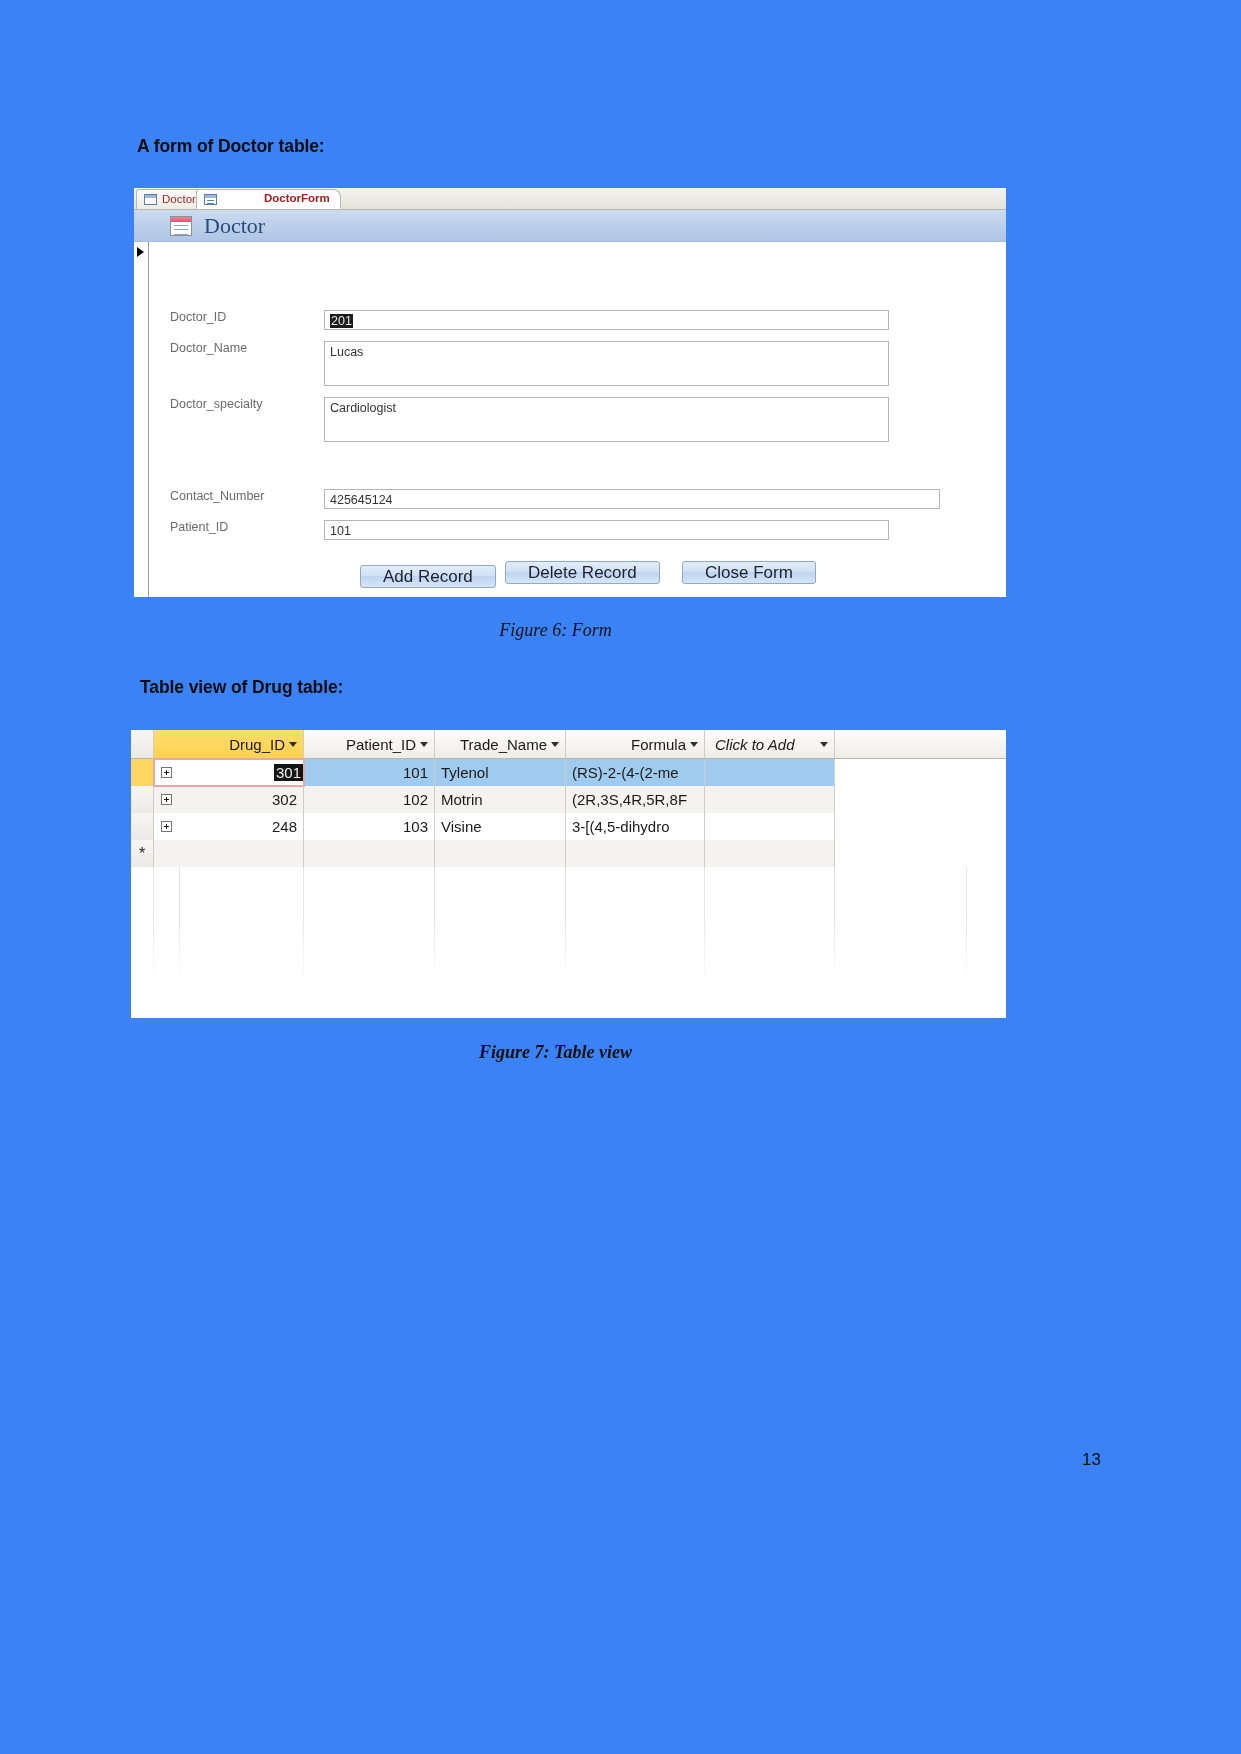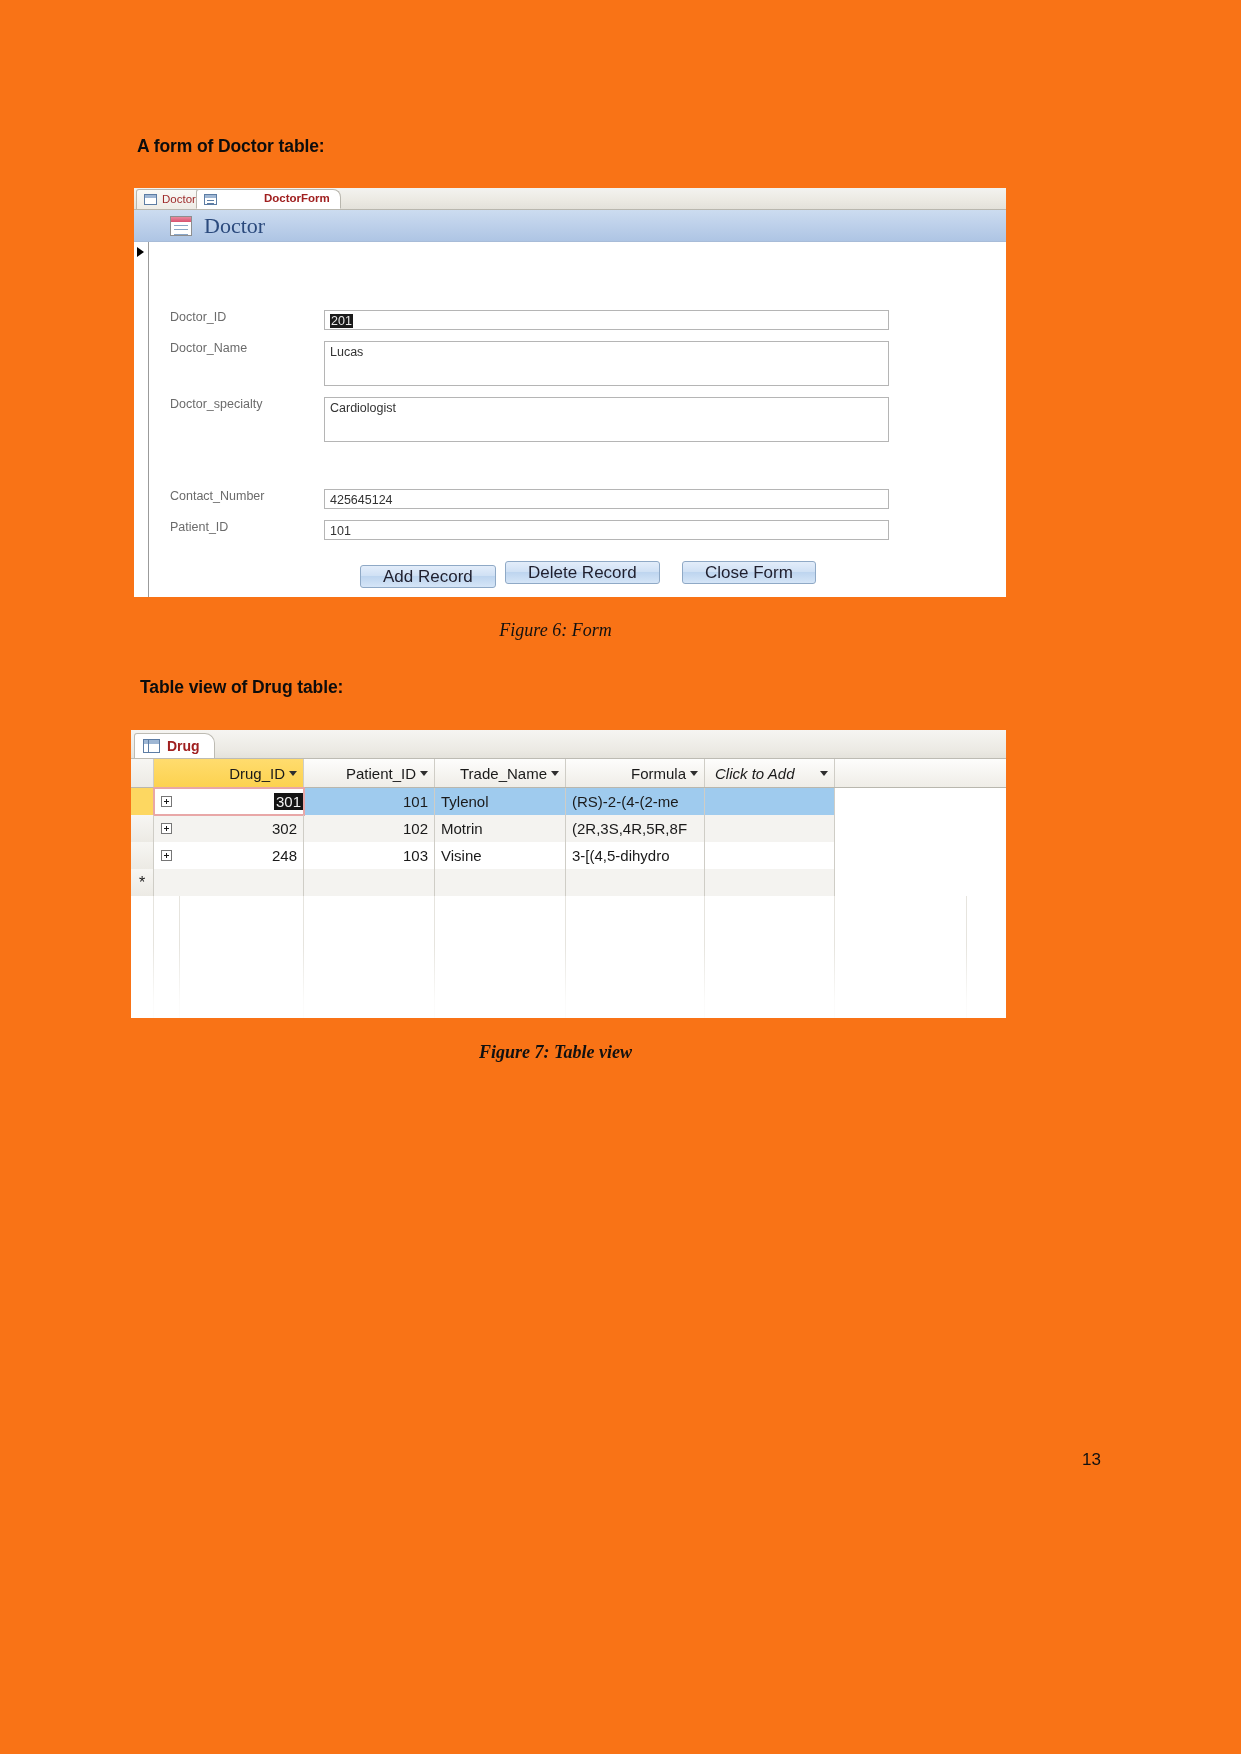--- a/index.html
+++ b/index.html
@@ -12,21 +12,21 @@
     height: 1754px;
     position: relative;
     font-family: "Liberation Sans", sans-serif;
     color: #000;
     overflow: hidden;
   }
 
   .page {
     position: absolute;
     inset: 0;
-    background: #f97316;
+    background: #3b82f6;
   }
 
   
   .doc-heading {
     position: absolute;
     font-family: "Liberation Sans", sans-serif;
     font-weight: bold;
     font-size: 17.5px;
     color: #0d0d0d;
     letter-spacing: -0.1px;
@@ -431,21 +431,21 @@
       </div>
 
       <div class="field-row" style="left:36px; top:155px;">
         <span class="field-label" style="width:118px;">Doctor_specialty</span>
         <span class="field-input" style="width:565px; height:45px; margin-left:36px;">Cardiologist</span>
       </div>
 
 
       <div class="field-row" style="left:36px; top:247px;">
         <span class="field-label" style="width:118px;">Contact_Number</span>
-        <span class="field-input" style="width:565px; height:20px; margin-left:36px;">425645124</span>
+        <span class="field-input" style="width:616px; height:20px; margin-left:36px;">425645124</span>
       </div>
 
       <div class="field-row" style="left:36px; top:278px;">
         <span class="field-label" style="width:118px;">Patient_ID</span>
         <span class="field-input" style="width:565px; height:20px; margin-left:36px;">101</span>
       </div>
 
       <div class="form-buttons">
         <span class="access-btn" style="left:212px; top:5px;">Add Record</span>
         <span class="access-btn" style="left:357px; top:1px;">Delete Record</span>
@@ -455,26 +455,20 @@
   </div>
 
   <div class="figure-caption" id="caption-form">
     <span>Figure 6: Form</span>
   </div>
 
   <div class="doc-heading" id="heading-table">Table view of Drug table:</div>
 
   <div id="table-screenshot">
 
-    <div class="tabstrip2">
-      <div class="tab2">
-        <span class="ico-table-lg"></span>
-        <span>Drug</span>
-      </div>
-    </div>
 
     <div class="grid">
 
       <div class="grid-row grid-head">
         <div class="gutter"></div>
         <div class="gcell hdr current-col col-drugid">
           <span class="hdr-text">Drug_ID</span>
           <span class="caret"></span>
         </div>
         <div class="gcell hdr col-patient">

